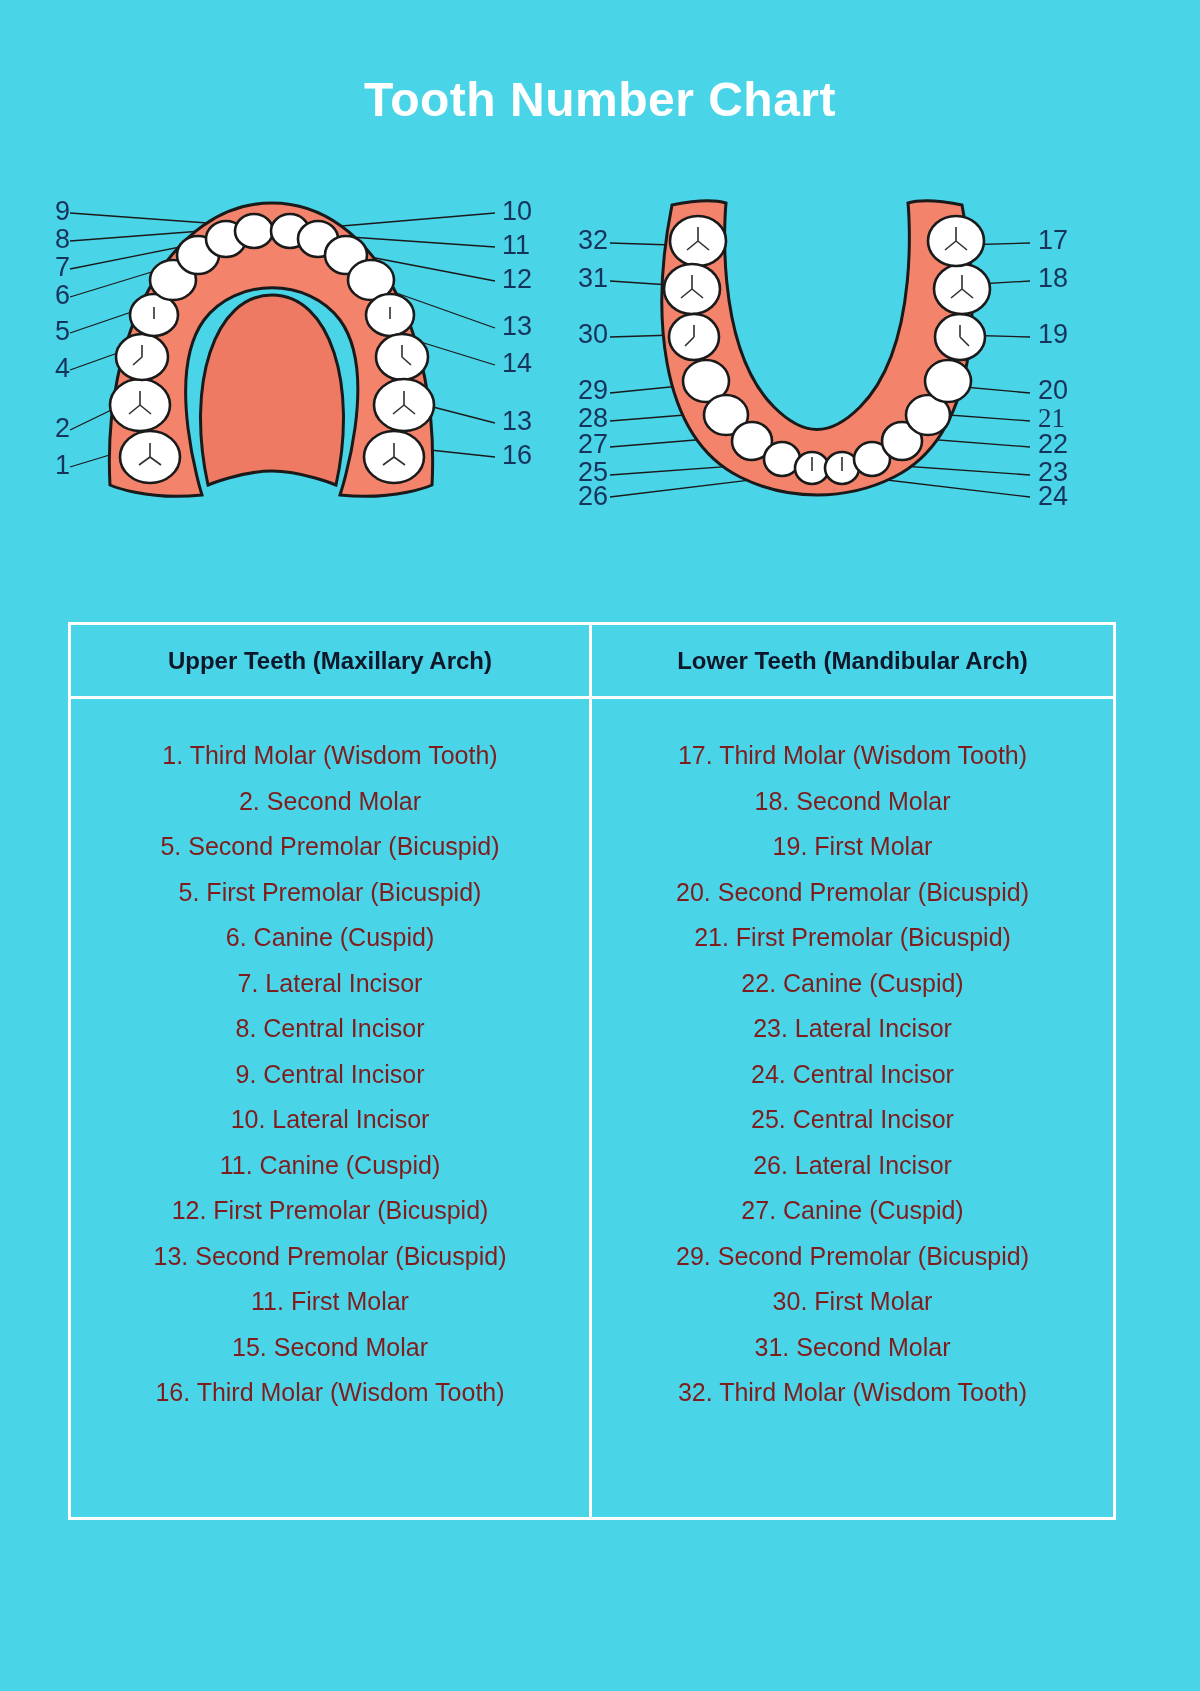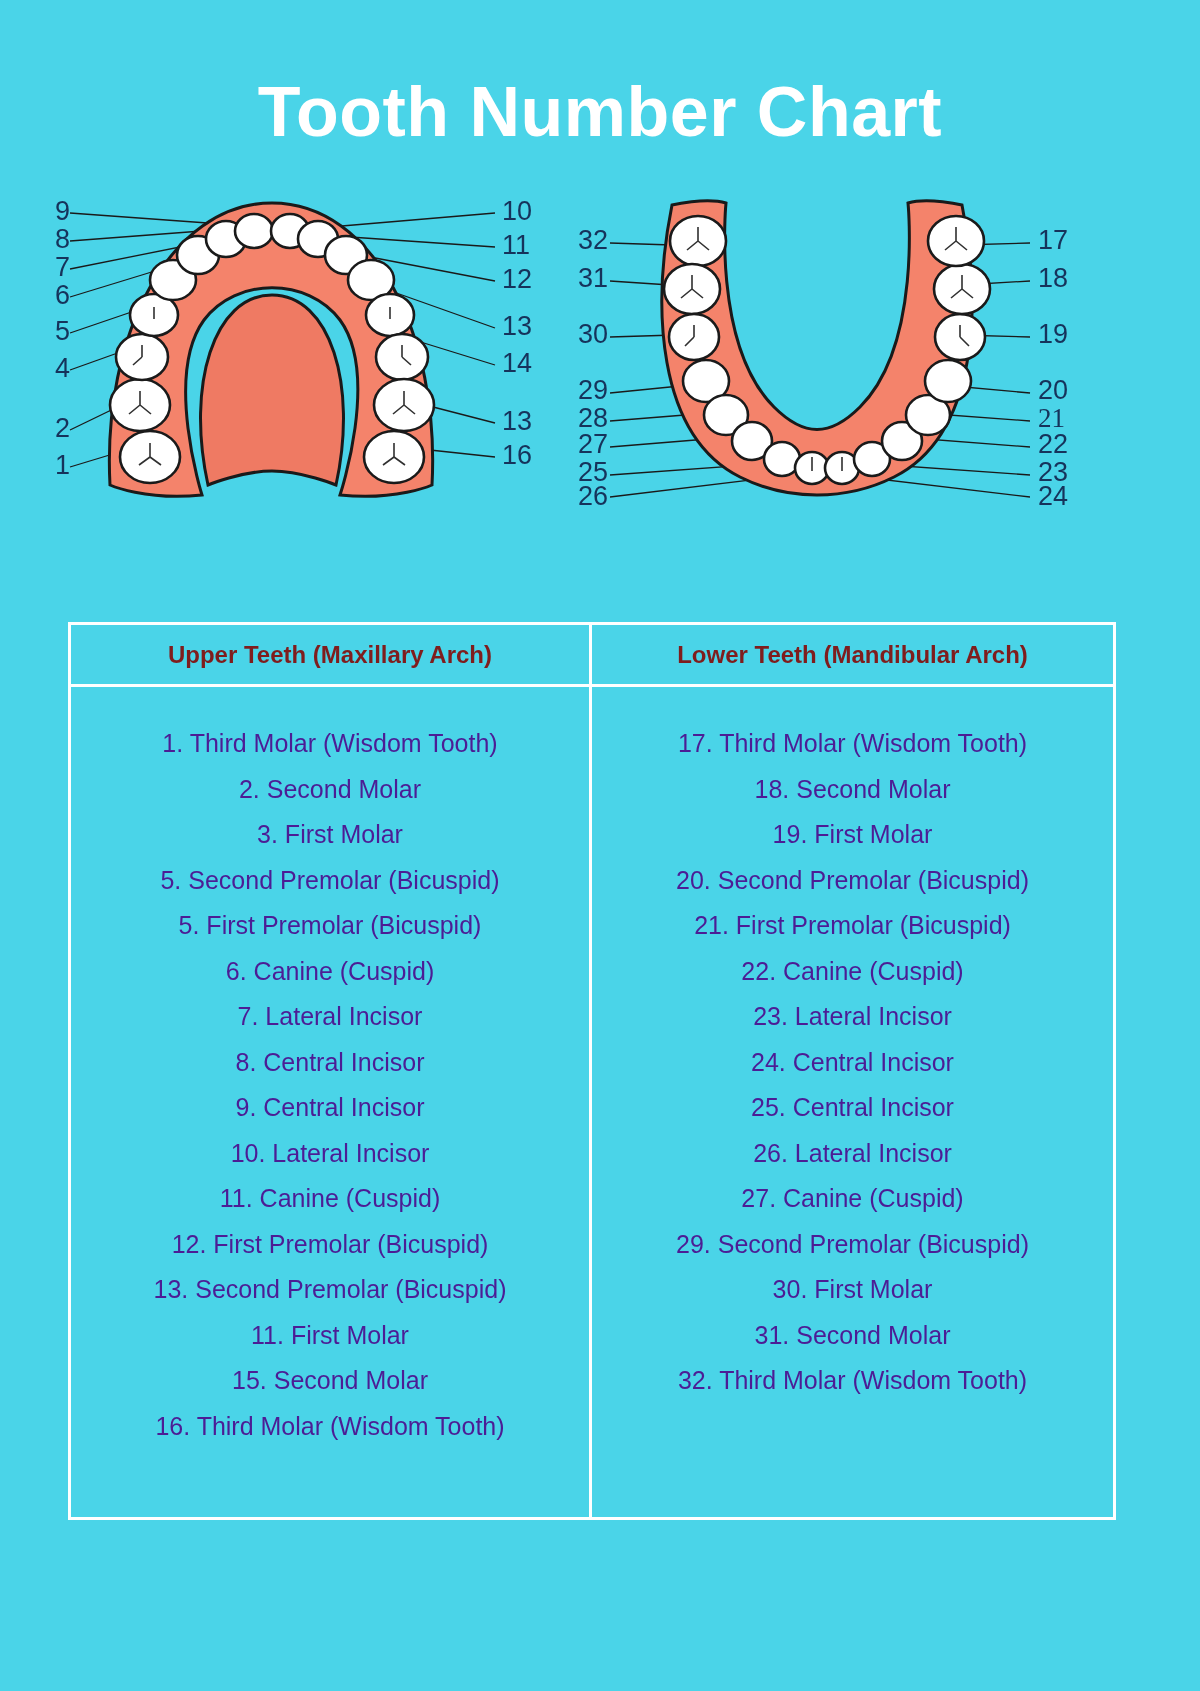--- a/index.html
+++ b/index.html
@@ -19,21 +19,21 @@
     width: 1200px;
     height: 1691px;
   }
   .title {
     position: absolute;
     top: 72px;
     left: 0;
     width: 1200px;
     text-align: center;
     color: #ffffff;
-    font-size: 70px;
+    font-size: 48px;
     font-weight: bold;
     letter-spacing: 0.5px;
   }
 
   
   .diagrams {
     position: absolute;
     top: 185px;
     left: 0;
     width: 1200px;
@@ -69,41 +69,41 @@
     display: flex;
   }
   .col {
     flex: 1 1 50%;
     box-sizing: border-box;
     display: flex;
     flex-direction: column;
   }
   .col.left { border-right: 3px solid #ffffff; }
   .col-head {
-    height: 62px;
+    height: 74px;
     border-bottom: 3px solid #ffffff;
     display: flex;
     align-items: center;
     justify-content: center;
-    color: #7f1d1d;
+    color: #0f172a;
     font-size: 24px;
     font-weight: bold;
     box-sizing: border-box;
   }
   .col-body {
     padding: 34px 0 0 0;
     box-sizing: border-box;
   }
   .col-body ul {
     list-style: none;
     margin: 0;
     padding: 0;
   }
   .col-body li {
-    color: #4c1d95;
+    color: #7f1d1d;
     font-size: 25px;
     line-height: 45.5px;
     text-align: center;
     white-space: nowrap;
   }
 </style>
 </head>
 <body>
 
 <div class="page">
@@ -269,21 +269,20 @@
   </div>
 
   <div class="table">
 
     <div class="col left">
       <div class="col-head">Upper Teeth (Maxillary Arch)</div>
       <div class="col-body">
         <ul>
           <li>1. Third Molar (Wisdom Tooth)</li>
           <li>2. Second Molar</li>
-          <li>3. First Molar</li>
           <li>5. Second Premolar (Bicuspid)</li>
           <li>5. First Premolar (Bicuspid)</li>
           <li>6. Canine (Cuspid)</li>
           <li>7. Lateral Incisor</li>
           <li>8. Central Incisor</li>
           <li>9. Central Incisor</li>
           <li>10. Lateral Incisor</li>
           <li>11. Canine (Cuspid)</li>
           <li>12. First Premolar (Bicuspid)</li>
           <li>13. Second Premolar (Bicuspid)</li>

